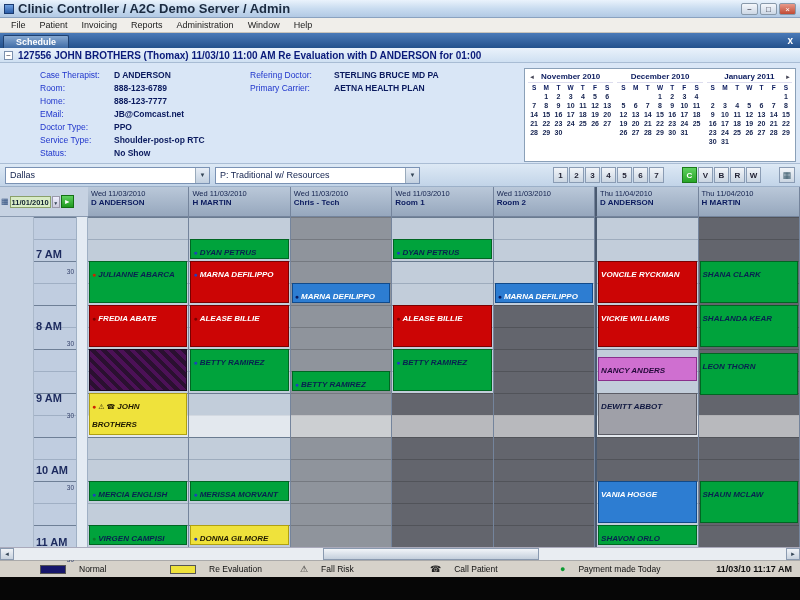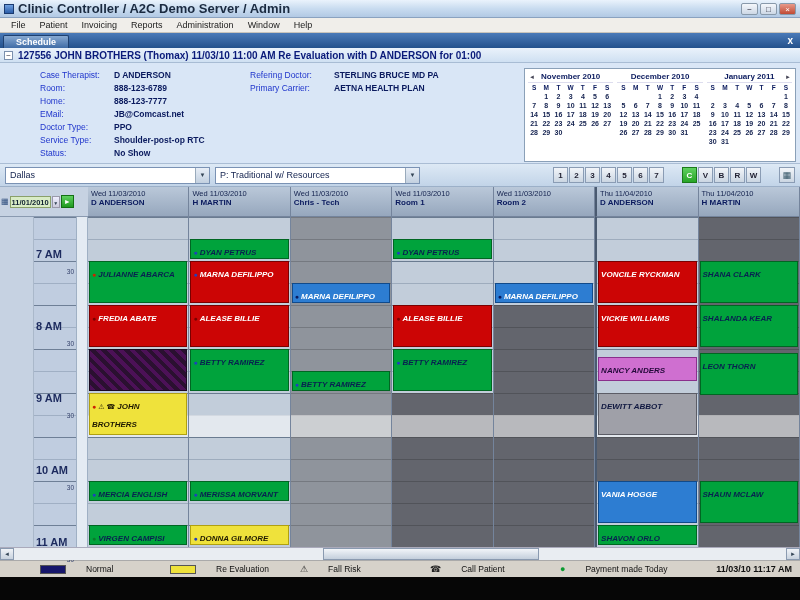--- a/index.html
+++ b/index.html
@@ -97,21 +97,21 @@
 
   
   .hscroll { height:13px; background:#d6dde6; border-top:1px solid #aab; display:flex; align-items:center; }
   .sarr { width:14px; height:12px; background:linear-gradient(#f0f3f7,#c8d2de); border:1px solid #8a9ab0; font-size:6px; text-align:center; line-height:11px; color:#345; }
   .track { flex:1; height:12px; position:relative; background:#e9edf2; }
   .thumb { position:absolute; left:40%; width:28%; top:0; height:12px; background:linear-gradient(#f2f5f9,#c4cfdc); border:1px solid #8a9ab0; }
 
   
   .legendbar { height:17px; background:#d6d2ca; border-top:1px solid #aaa; display:flex; align-items:center; padding:0 8px 0 40px; }
   .litems { display:flex; flex:1; }
-  .litem { display:flex; align-items:center; gap:20px; width:130px; }
+  .litem { display:flex; align-items:center; gap:13px; width:130px; }
   .lswatch { width:26px; height:9px; border:1px solid #555; display:inline-block; }
   .licon { font-size:9px; color:#222; line-height:10px; }
   .ldot { font-size:9px; line-height:10px; }
   .llabel { font-size:8.5px; color:#111; white-space:nowrap; }
   .ltime { font-size:9px; font-weight:bold; color:#111; margin-left:auto; }
 
   .blackstrip { flex:1; background:#060606; }
 </style>
 </head>
 <body>

